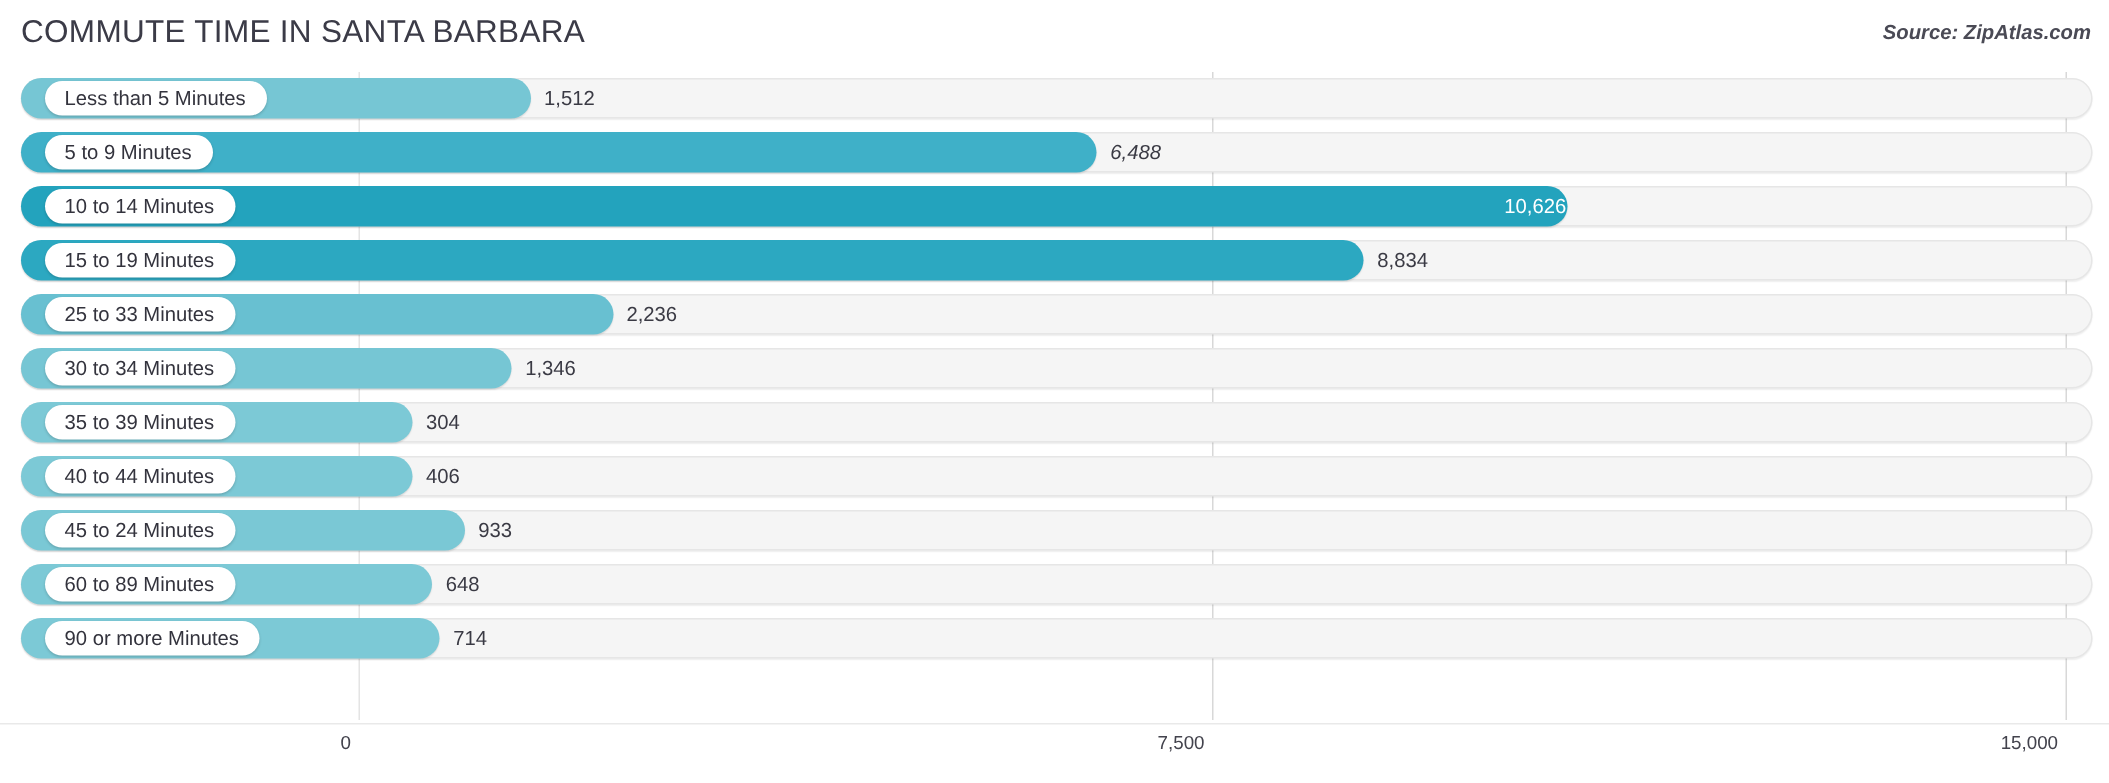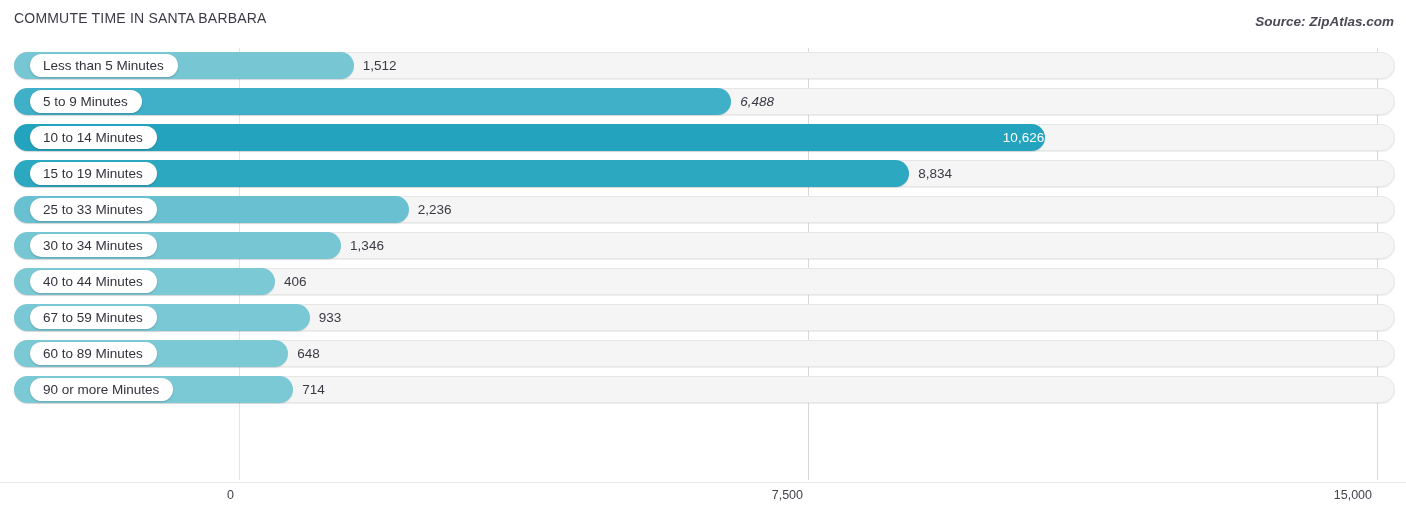--- a/index.html
+++ b/index.html
@@ -8,21 +8,21 @@
     background:#ffffff;
     font-family:"Liberation Sans", sans-serif;
     overflow:hidden;
     position:relative;
   }
   #chart-root{position:absolute;inset:0;}
 
   
   .title{
     position:absolute;left:14px;top:10px;
-    font-size:14px;letter-spacing:.2px;
+    font-size:21px;letter-spacing:.2px;
     color:#3b3b47;font-weight:400;white-space:nowrap;
   }
   .source{
     position:absolute;right:12px;top:14px;
     font-size:13.5px;font-style:italic;font-weight:bold;
     color:#4a4a55;white-space:nowrap;
   }
 
   
   .plot{
@@ -136,27 +136,33 @@
         </div>
         <div class="row">
           <div class="track"></div>
           <div class="bar" style="width: 327.117px; background: rgb(118, 198, 212);"></div>
           <div class="pill">30 to 34 Minutes</div>
           <div class="value outside" style="left: 341.117px;">1,346</div>
         </div>
         <div class="row">
           <div class="track"></div>
           <div class="bar" style="width: 261px; background: rgb(124, 201, 214);"></div>
+          <div class="pill">35 to 39 Minutes</div>
+          <div class="value outside" style="left: 275px;">304</div>
+        </div>
+        <div class="row">
+          <div class="track"></div>
+          <div class="bar" style="width: 261px; background: rgb(124, 201, 214);"></div>
           <div class="pill">40 to 44 Minutes</div>
           <div class="value outside" style="left: 275px;">406</div>
         </div>
         <div class="row">
           <div class="track"></div>
           <div class="bar" style="width: 295.784px; background: rgb(122, 200, 213);"></div>
-          <div class="pill">67 to 59 Minutes</div>
+          <div class="pill">45 to 24 Minutes</div>
           <div class="value outside" style="left: 309.784px;">933</div>
         </div>
         <div class="row">
           <div class="track"></div>
           <div class="bar" style="width: 274.162px; background: rgb(124, 201, 214);"></div>
           <div class="pill">60 to 89 Minutes</div>
           <div class="value outside" style="left: 288.162px;">648</div>
         </div>
         <div class="row">
           <div class="track"></div>

